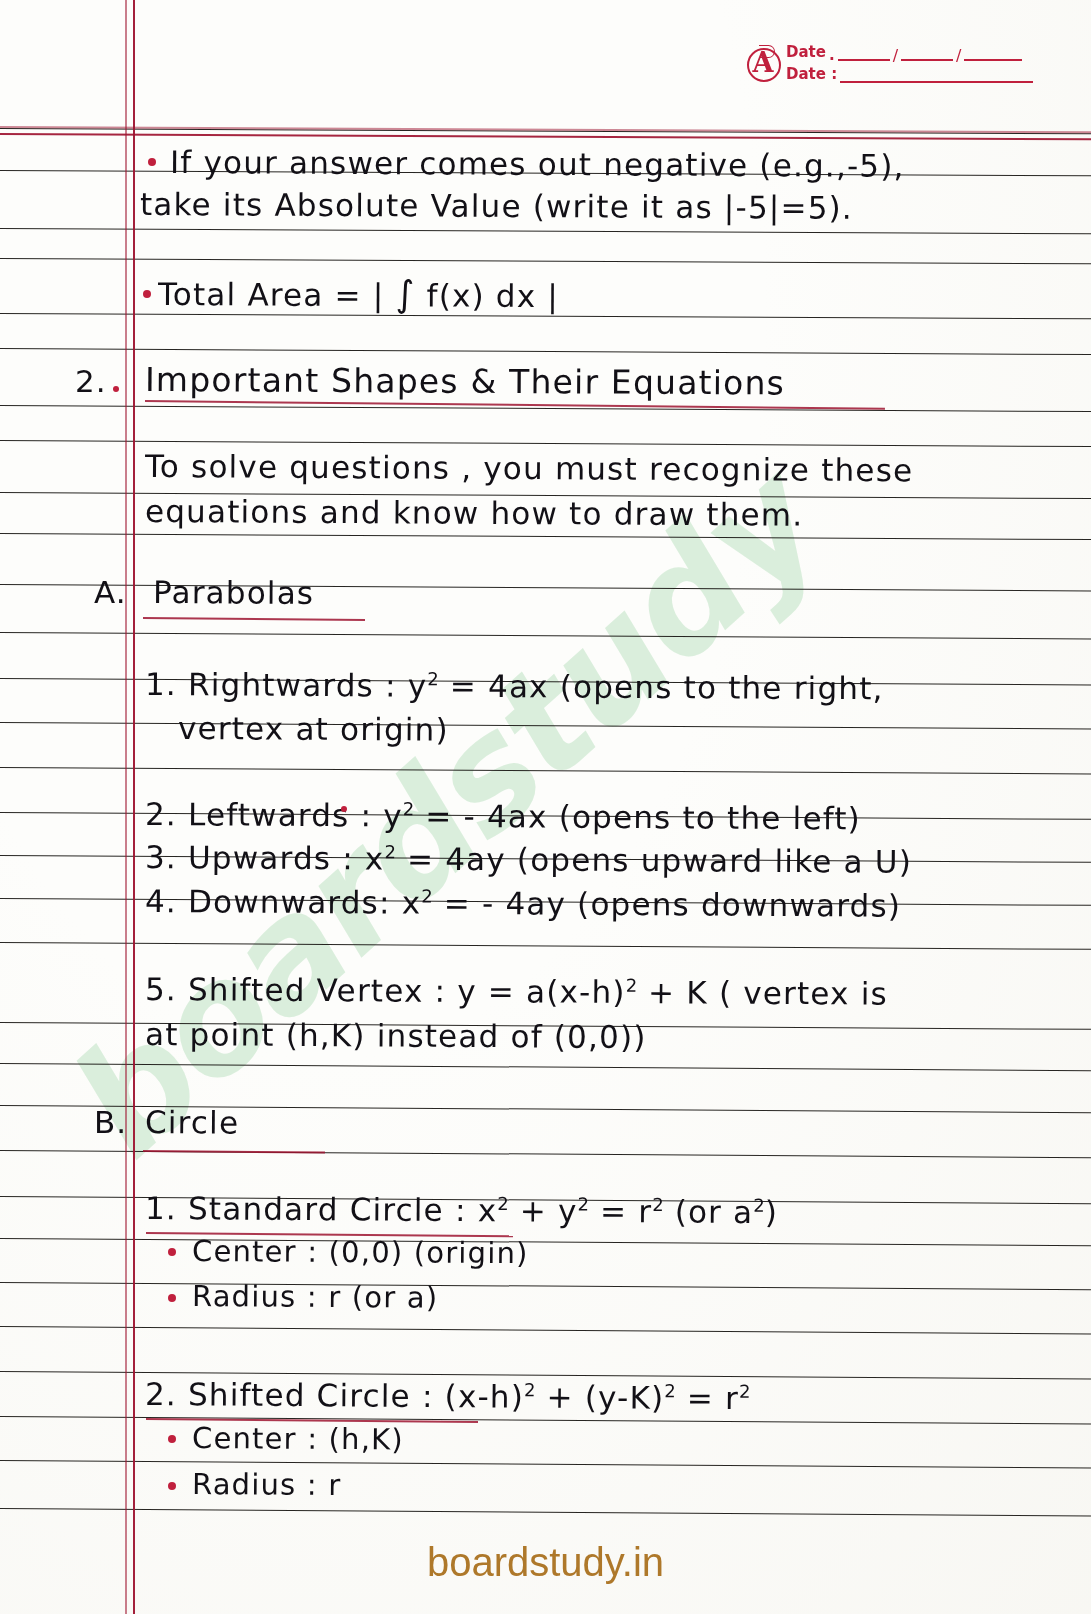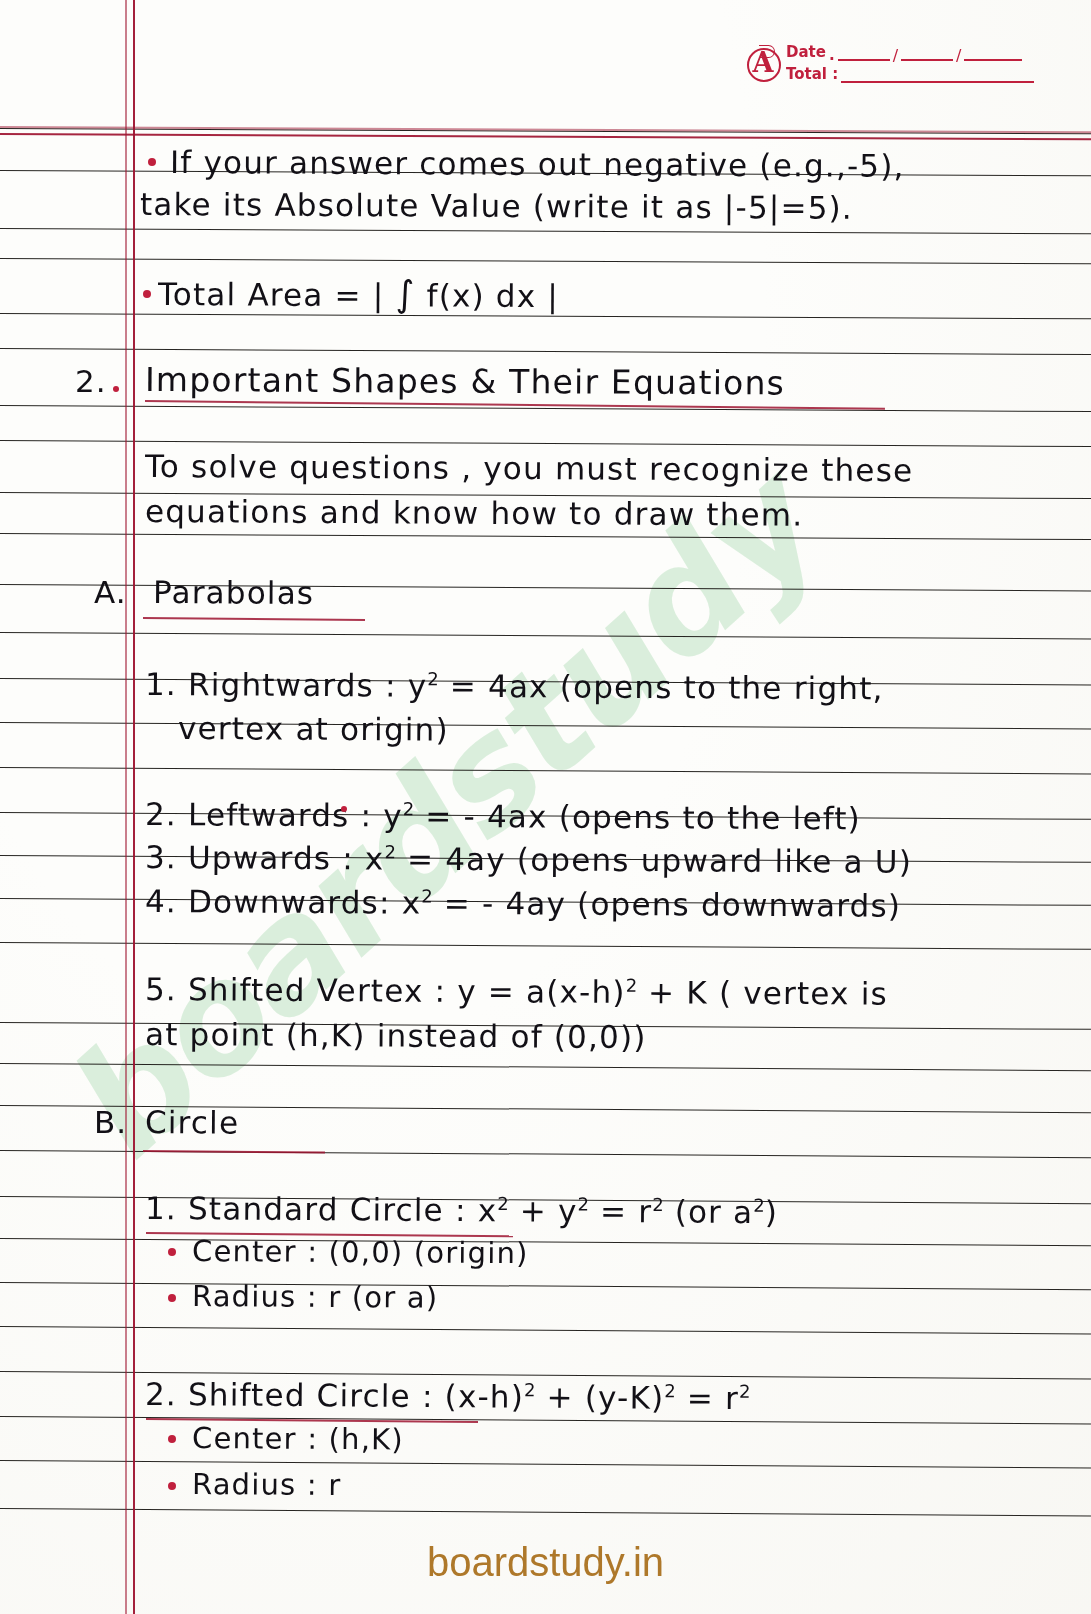--- a/index.html
+++ b/index.html
@@ -286,21 +286,21 @@
       <div class="stamp-row">
         <span>Date</span>
         <span class="dotlead">.</span>
         <span class="blank b-sm"></span>
         <span class="slash">/</span>
         <span class="blank b-sm"></span>
         <span class="slash">/</span>
         <span class="blank b-md"></span>
       </div>
       <div class="stamp-row">
-        <span>Total :</span>
+        <span>Date :</span>
         <span class="blank b-lg"></span>
       </div>
     </div>
   </div>
 
   <div class="rbullet" style="left:148px; top:158px;"></div>
   <div class="hw" style="left:170px; top:144px; transform:rotate(0.3deg);">If your answer comes out negative (e.g.,-5),</div>
   <div class="hw" style="left:140px; top:186px; transform:rotate(0.3deg);">take its Absolute Value (write it as |-5|=5).</div>
 
   <div class="rbullet" style="left:143px; top:290px;"></div>

